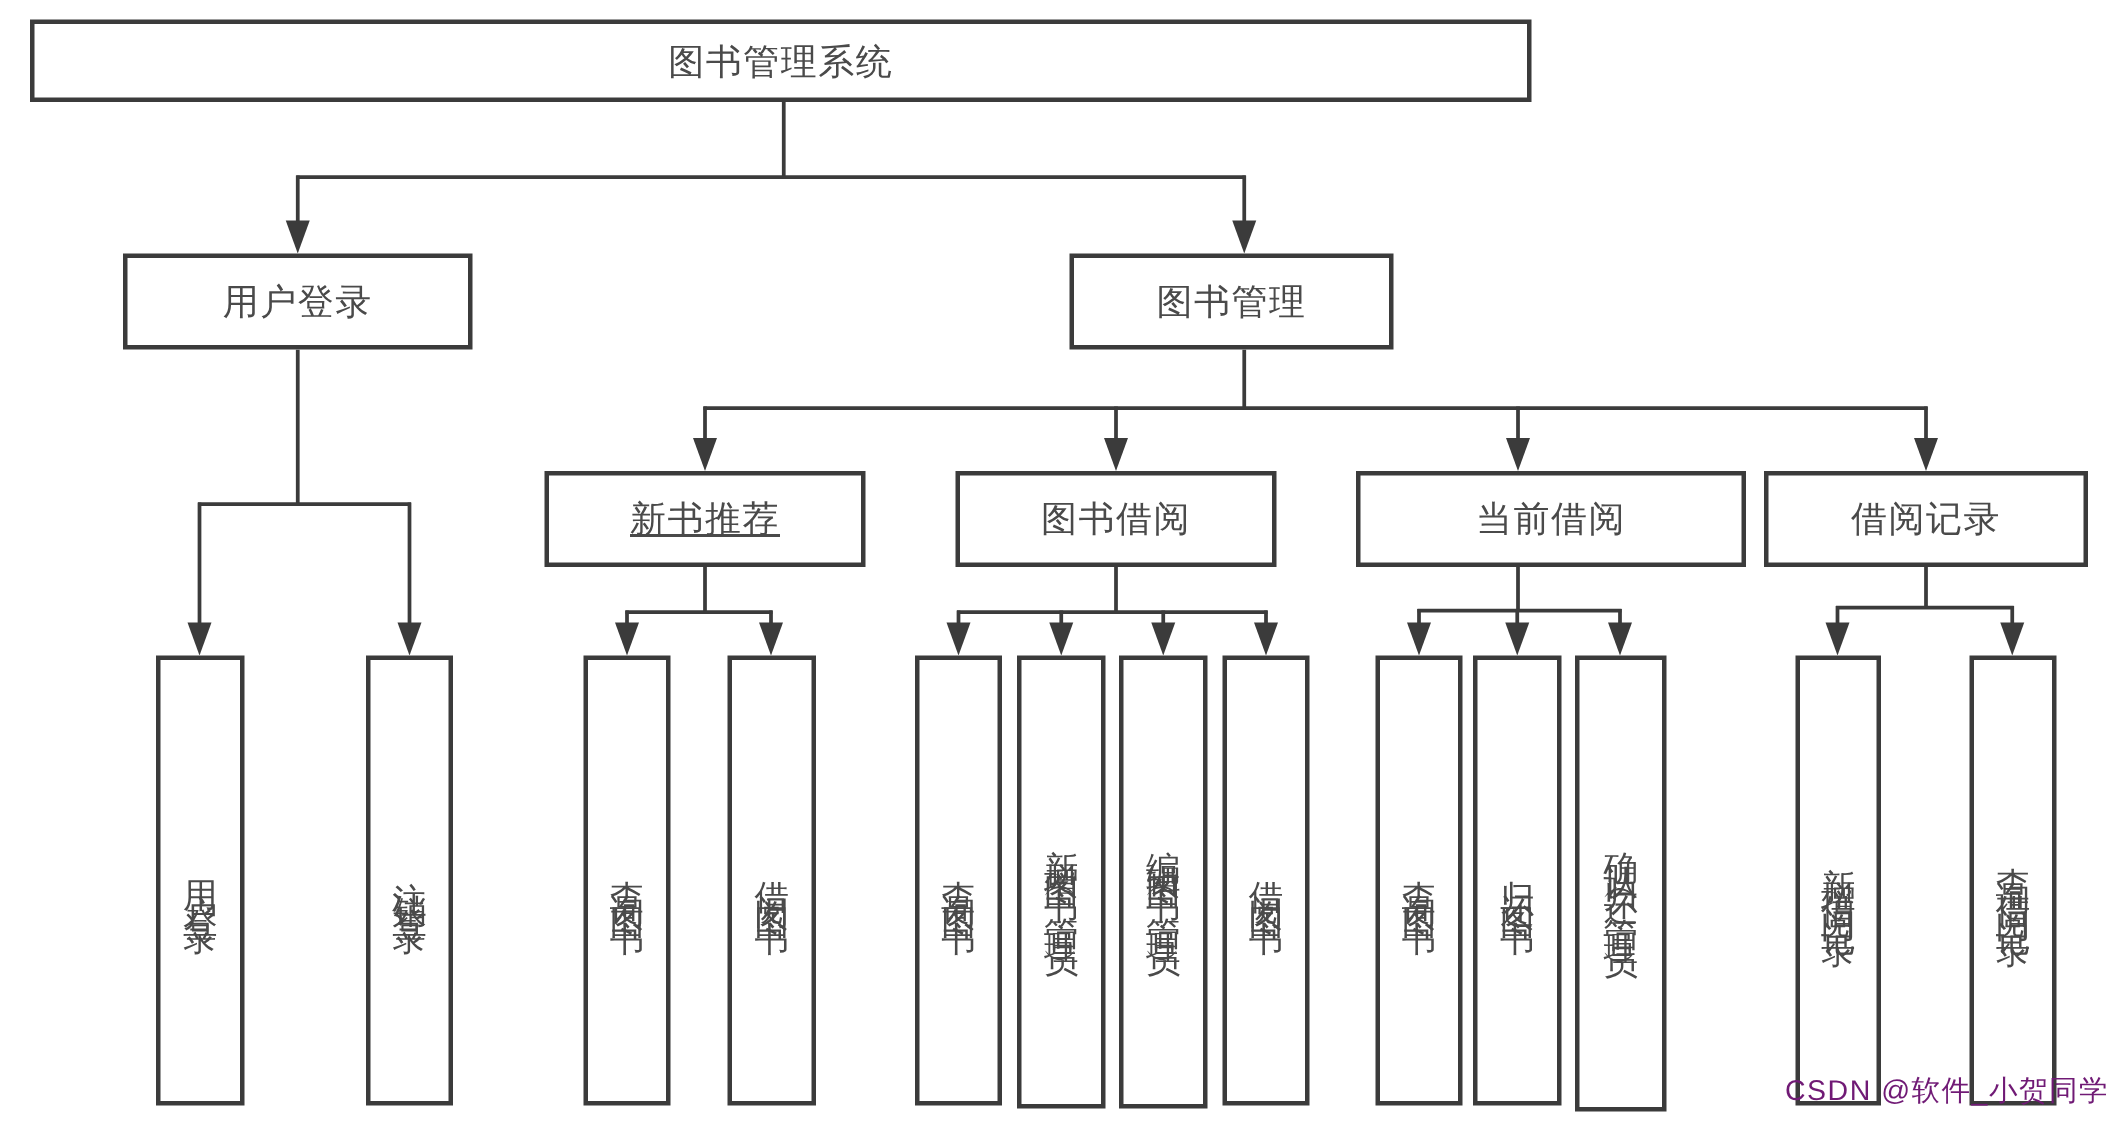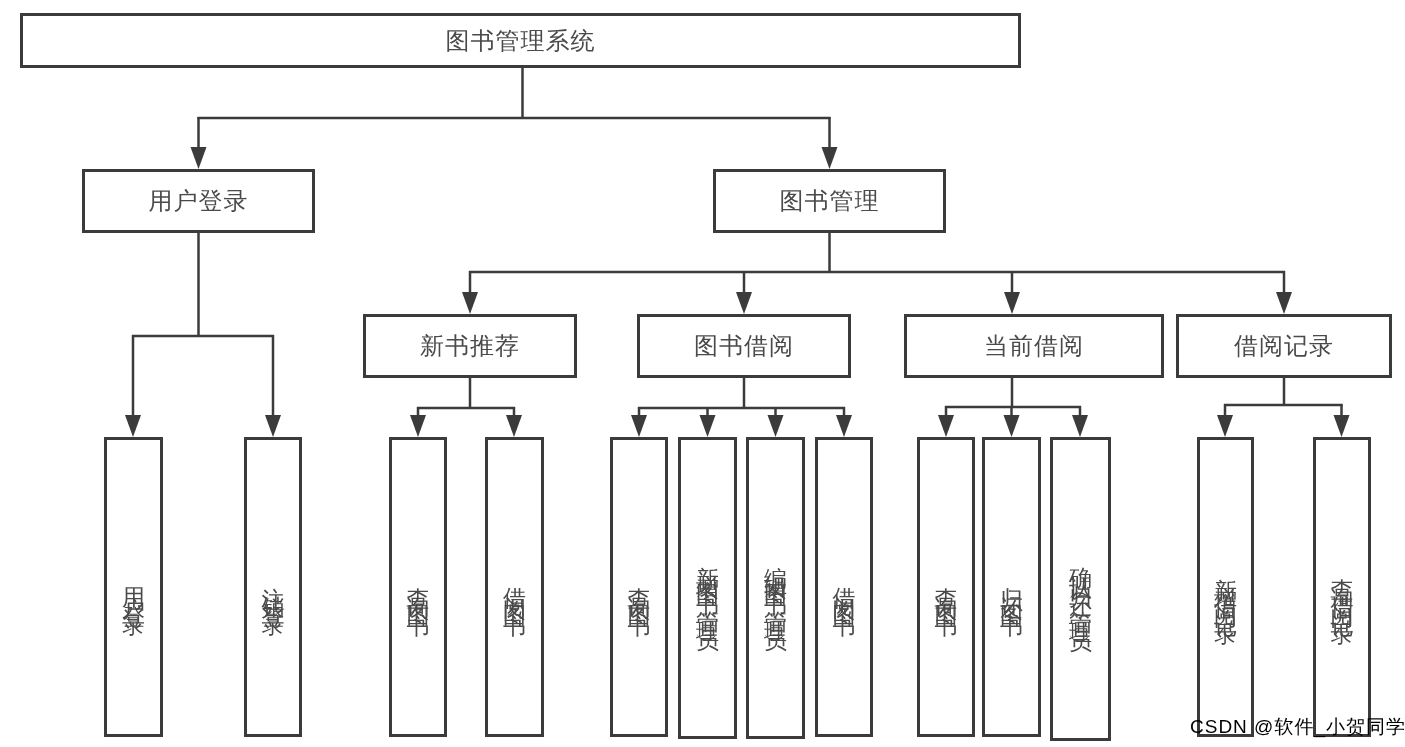--- a/index.html
+++ b/index.html
@@ -27,21 +27,21 @@
   .node-v .vtext{
     writing-mode:vertical-rl;
     text-orientation:mixed;
     letter-spacing:9px;
     line-height:1;
   }
   .watermark{
     position:absolute;
     left:1190px;top:714px;
     font-size:19px;
-    color:#000000;
+    color:#701a75;
     letter-spacing:1px;
     z-index:3;
     white-space:nowrap;
   }
 </style>
 </head>
 <body>
 
 <div class="canvas">
 
@@ -107,25 +107,25 @@
     <polygon points="1333.5,415 1349.5,415 1341.5,437" stroke="none"></polygon>
   </svg>
 
   <div class="node" style="left:20px;top:13px;width:1001px;height:55px;">
     <span>图书管理系统</span>
   </div>
 
   <div class="node" style="left:82px;top:169px;width:233px;height:64px;">
     <span>用户登录</span>
   </div>
-  <div class="node" style="left:713px;top:169px;width:233px;height:64px;">
+  <div class="node" style="left:713px;top:169px;width:216px;height:64px;">
     <span>图书管理</span>
   </div>
 
-  <div class="node" style="left:363px;top:314px;width:214px;height:64px;">
+  <div class="node" style="left:363px;top:314px;width:214px;height:64px;text-decoration:underline;">
     <span>新书推荐</span>
   </div>
   <div class="node" style="left:637px;top:314px;width:214px;height:64px;align-items:center;">
     <span>图书借阅</span>
   </div>
   <div class="node" style="left:904px;top:314px;width:260px;height:64px;">
     <span>当前借阅</span>
   </div>
   <div class="node" style="left:1176px;top:314px;width:216px;height:64px;">
     <span>借阅记录</span>

